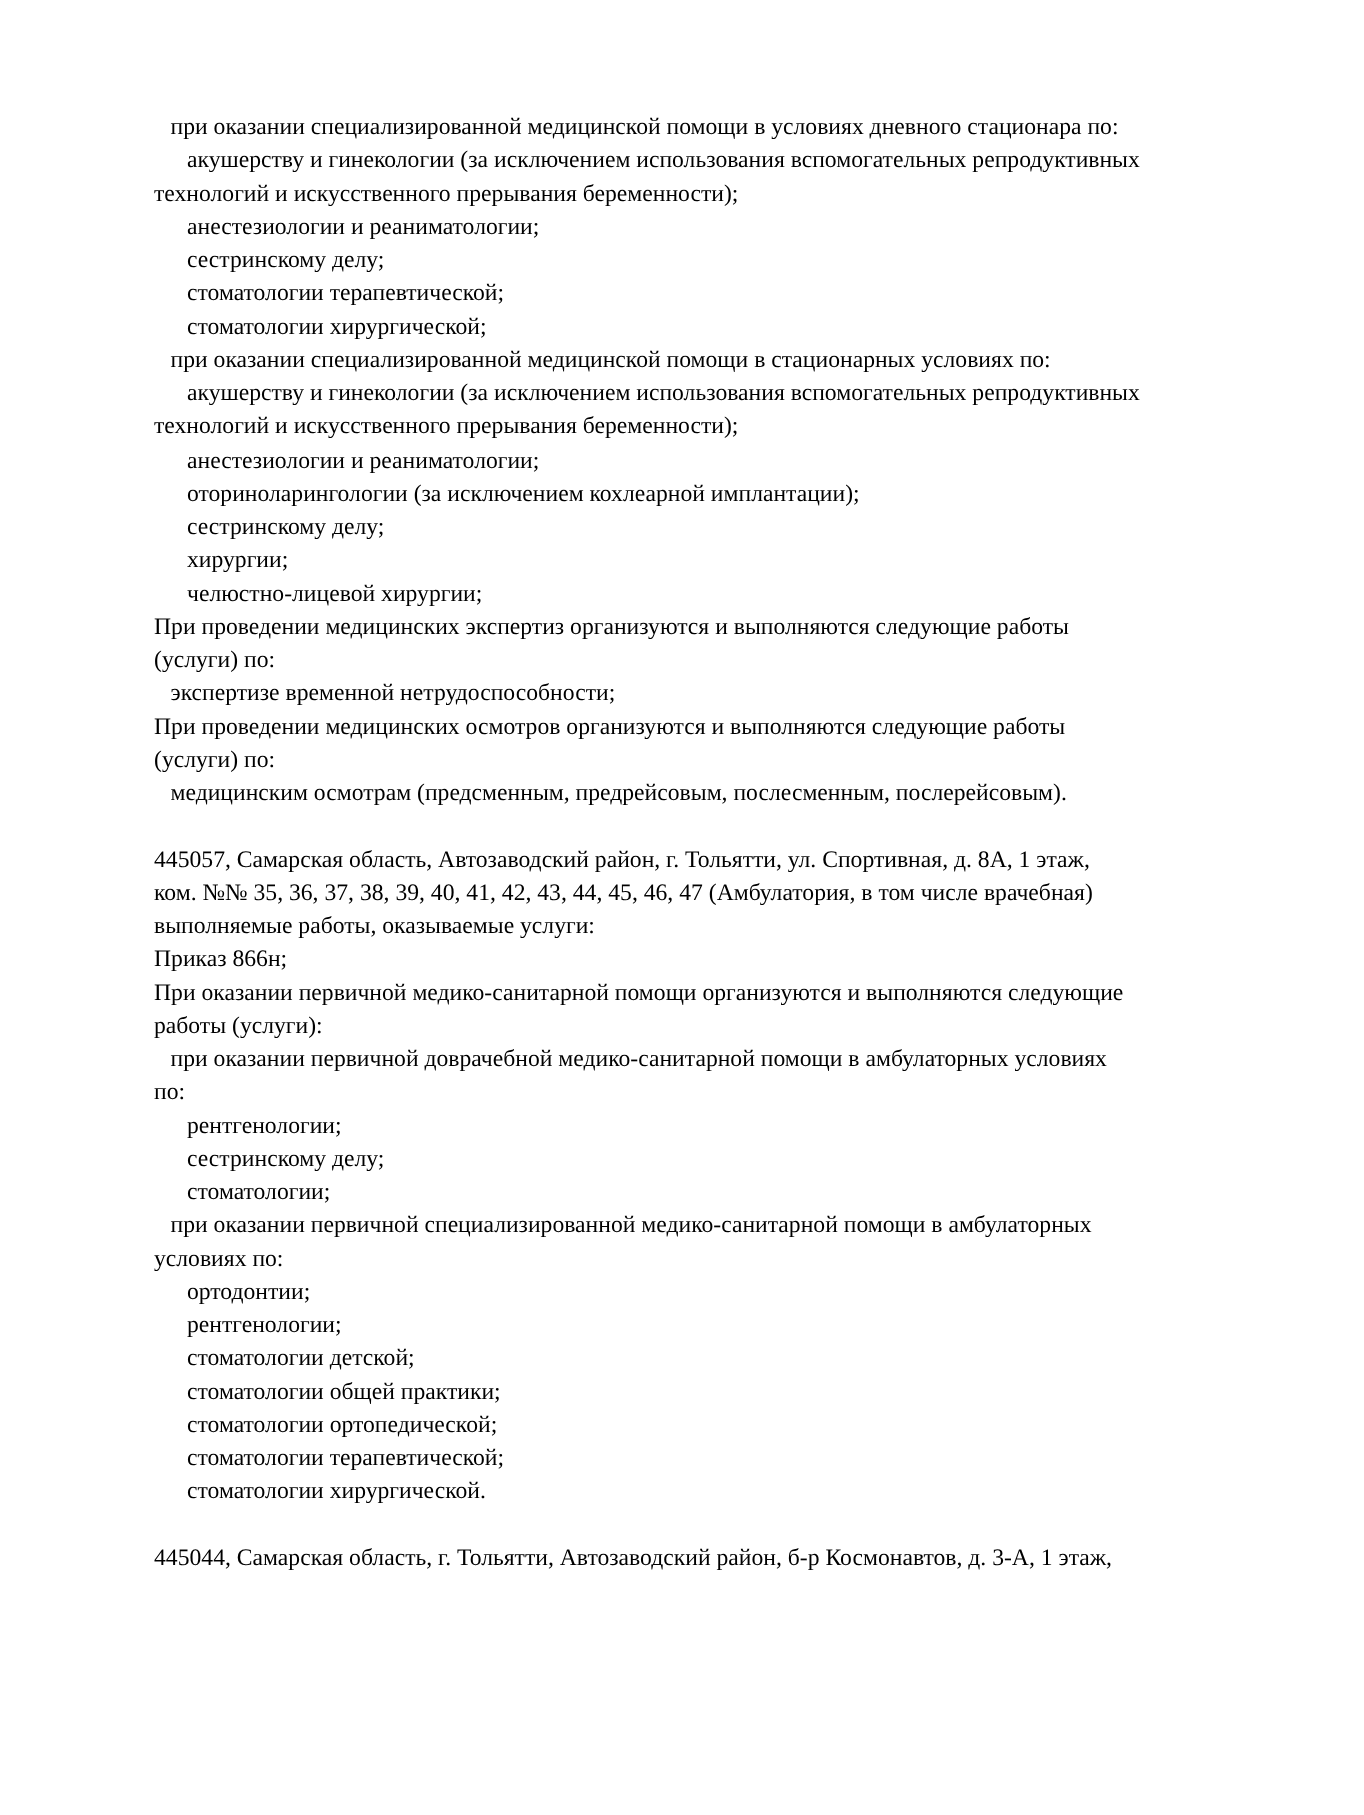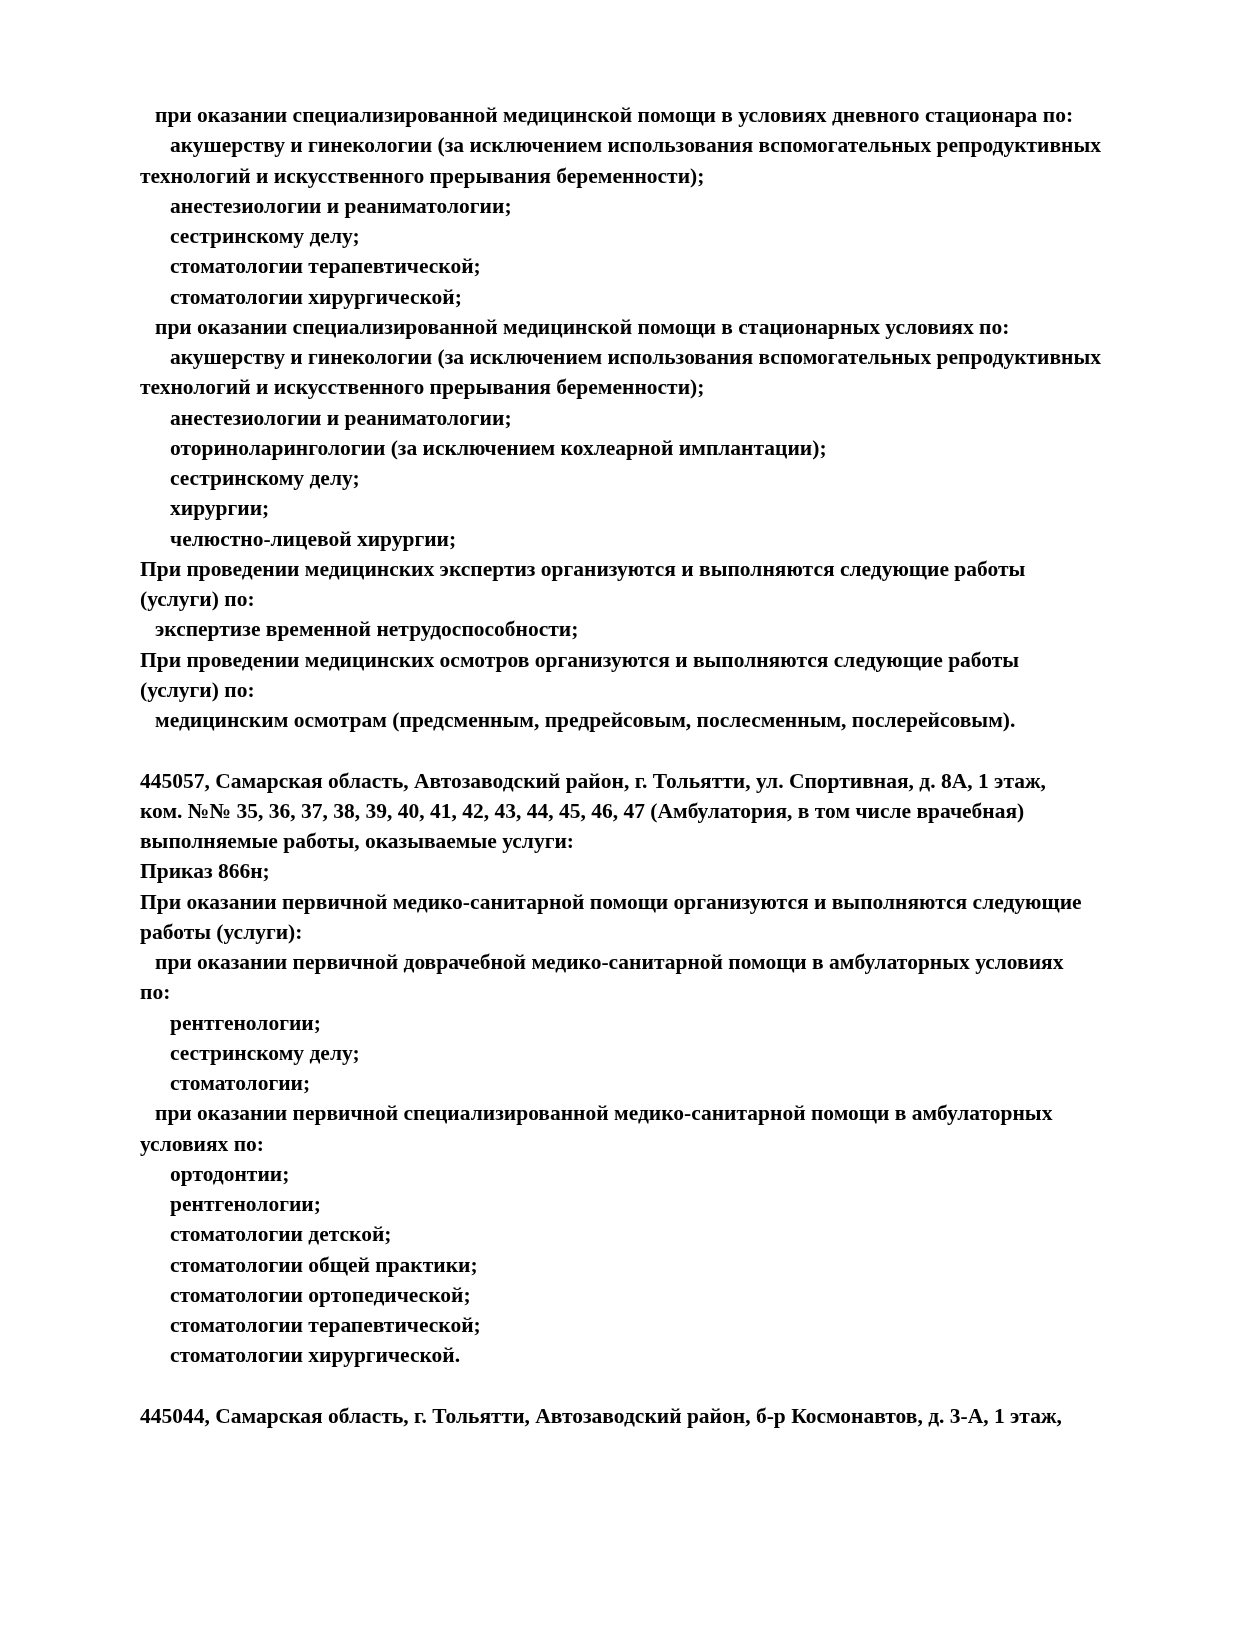--- a/index.html
+++ b/index.html
@@ -20,21 +20,20 @@
     top: 100px;
     width: 1070px;
     font-family: "Liberation Serif", "DejaVu Serif", serif;
     font-size: 21.5px;
     line-height: 30.25px;
     color: #000000;
     white-space: pre;
   }
   .line {
     min-height: 30.25px;
-    font-weight: bold;
   }
 </style>
 </head>
 <body>
 
 <div class="page">
   <div class="doc" id="doc-text"><div class="line" style="padding-left: 15px;">при оказании специализированной медицинской помощи в условиях дневного стационара по:</div><div class="line" style="padding-left: 30px;">акушерству и гинекологии (за исключением использования вспомогательных репродуктивных</div><div class="line" style="padding-left: 0px;">технологий и искусственного прерывания беременности);</div><div class="line" style="padding-left: 30px;">анестезиологии и реаниматологии;</div><div class="line" style="padding-left: 30px;">сестринскому делу;</div><div class="line" style="padding-left: 30px;">стоматологии терапевтической;</div><div class="line" style="padding-left: 30px;">стоматологии хирургической;</div><div class="line" style="padding-left: 15px;">при оказании специализированной медицинской помощи в стационарных условиях по:</div><div class="line" style="padding-left: 30px;">акушерству и гинекологии (за исключением использования вспомогательных репродуктивных</div><div class="line" style="padding-left: 0px;">технологий и искусственного прерывания беременности);</div><div class="line" style="padding-left: 30px;">анестезиологии и реаниматологии;</div><div class="line" style="padding-left: 30px;">оториноларингологии (за исключением кохлеарной имплантации);</div><div class="line" style="padding-left: 30px;">сестринскому делу;</div><div class="line" style="padding-left: 30px;">хирургии;</div><div class="line" style="padding-left: 30px;">челюстно-лицевой хирургии;</div><div class="line" style="padding-left: 0px;">При проведении медицинских экспертиз организуются и выполняются следующие работы</div><div class="line" style="padding-left: 0px;">(услуги) по:</div><div class="line" style="padding-left: 15px;">экспертизе временной нетрудоспособности;</div><div class="line" style="padding-left: 0px;">При проведении медицинских осмотров организуются и выполняются следующие работы</div><div class="line" style="padding-left: 0px;">(услуги) по:</div><div class="line" style="padding-left: 15px;">медицинским осмотрам (предсменным, предрейсовым, послесменным, послерейсовым).</div><div class="line" style="padding-left: 0px;"></div><div class="line" style="padding-left: 0px;">445057, Самарская область, Автозаводский район, г. Тольятти, ул. Спортивная, д. 8А, 1 этаж,</div><div class="line" style="padding-left: 0px;">ком. №№ 35, 36, 37, 38, 39, 40, 41, 42, 43, 44, 45, 46, 47 (Амбулатория, в том числе врачебная)</div><div class="line" style="padding-left: 0px;">выполняемые работы, оказываемые услуги:</div><div class="line" style="padding-left: 0px;">Приказ 866н;</div><div class="line" style="padding-left: 0px;">При оказании первичной медико-санитарной помощи организуются и выполняются следующие</div><div class="line" style="padding-left: 0px;">работы (услуги):</div><div class="line" style="padding-left: 15px;">при оказании первичной доврачебной медико-санитарной помощи в амбулаторных условиях</div><div class="line" style="padding-left: 0px;">по:</div><div class="line" style="padding-left: 30px;">рентгенологии;</div><div class="line" style="padding-left: 30px;">сестринскому делу;</div><div class="line" style="padding-left: 30px;">стоматологии;</div><div class="line" style="padding-left: 15px;">при оказании первичной специализированной медико-санитарной помощи в амбулаторных</div><div class="line" style="padding-left: 0px;">условиях по:</div><div class="line" style="padding-left: 30px;">ортодонтии;</div><div class="line" style="padding-left: 30px;">рентгенологии;</div><div class="line" style="padding-left: 30px;">стоматологии детской;</div><div class="line" style="padding-left: 30px;">стоматологии общей практики;</div><div class="line" style="padding-left: 30px;">стоматологии ортопедической;</div><div class="line" style="padding-left: 30px;">стоматологии терапевтической;</div><div class="line" style="padding-left: 30px;">стоматологии хирургической.</div><div class="line" style="padding-left: 0px;"></div><div class="line" style="padding-left: 0px;">445044, Самарская область, г. Тольятти, Автозаводский район, б-р Космонавтов, д. 3-А, 1 этаж,</div></div>
 </div>
 
 </body></html>

